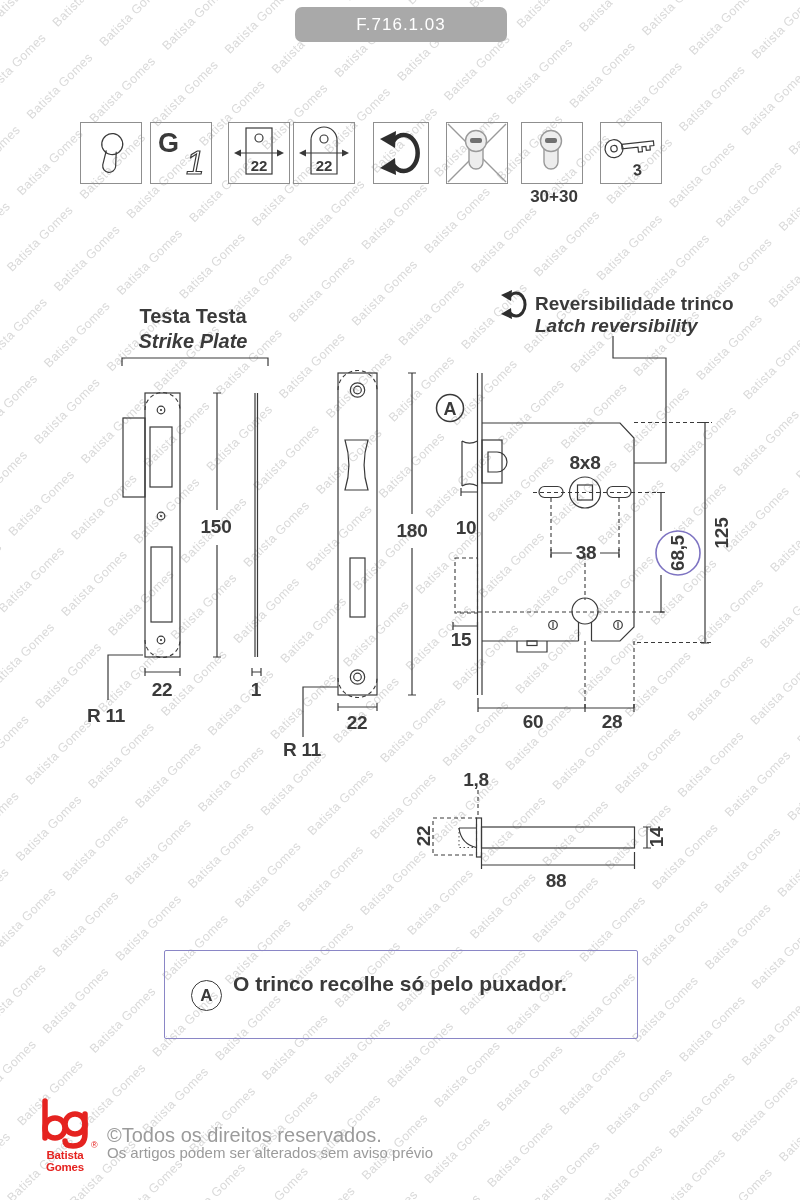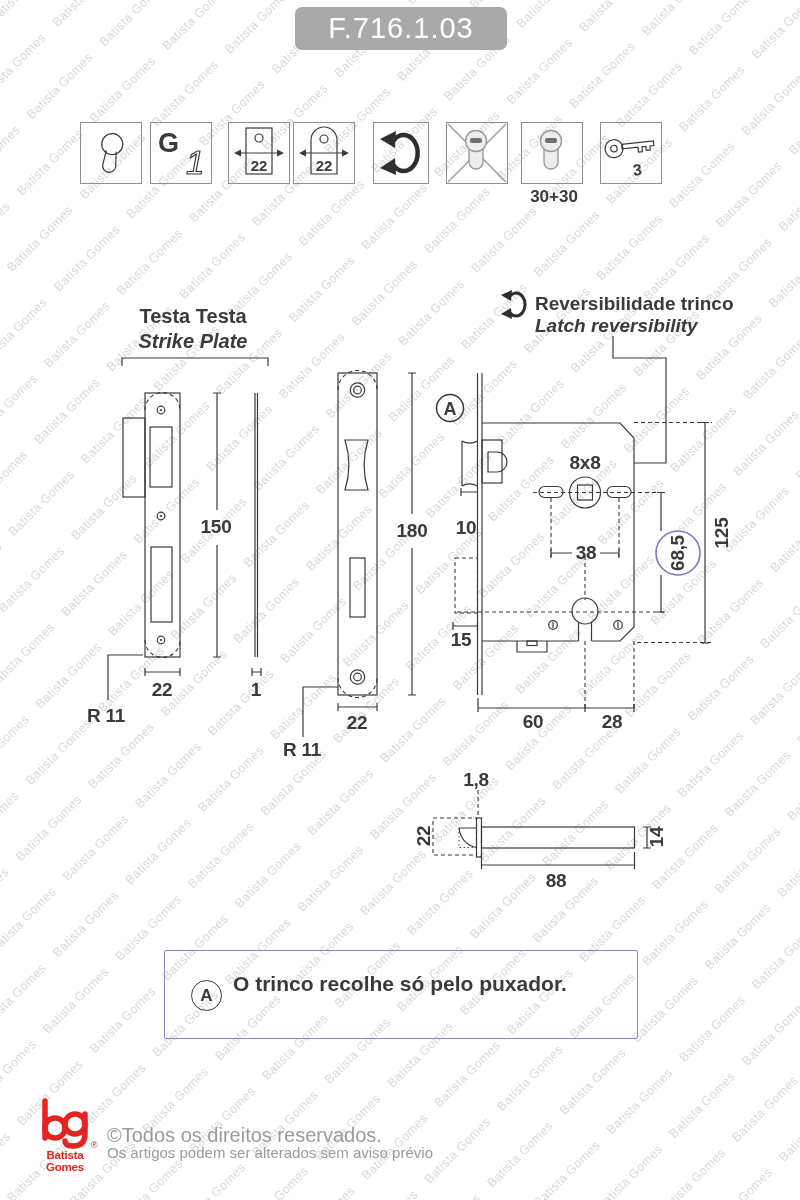--- a/index.html
+++ b/index.html
@@ -3,22 +3,22 @@
 <meta charset="utf-8">
 <style>
   html,body{margin:0;padding:0;background:#888;}
   .page{position:relative;width:800px;height:1200px;background:#fff;overflow:hidden;
         font-family:"Liberation Sans",sans-serif;margin:0 auto;}
   
   #watermark{position:absolute;left:50%;top:50%;width:2100px;height:2100px;
              transform:translate(-50%,-50%) rotate(-45deg);z-index:0;}
   .wm-row{white-space:nowrap;font-size:12.5px;line-height:47px;letter-spacing:.4px;color:#dadada;}
   
-  .code-badge{position:absolute;left:295px;top:7px;width:212px;height:43px;background:#a9a9a9;
-              border-radius:7px;color:#fff;font-size:29px;letter-spacing:1px;z-index:1;
+  .code-badge{position:absolute;left:295px;top:7px;width:212px;height:35px;background:#a9a9a9;
+              border-radius:7px;color:#fff;font-size:17px;letter-spacing:1px;z-index:1;
               display:flex;align-items:center;justify-content:center;}
   
   .icon-box{position:absolute;top:122px;height:62px;border:1.2px solid #8f8f8f;
             box-sizing:border-box;background:transparent;z-index:1;}
   
   #art{position:absolute;left:0;top:0;z-index:2;pointer-events:none;}
   .ln{stroke:#3a3a3a;stroke-width:1.2;fill:none;}
   .ln15{stroke:#3a3a3a;stroke-width:1.5;fill:none;}
   .lnd{stroke:#3a3a3a;stroke-width:1.1;fill:none;stroke-dasharray:4 3;}
   .lnt{stroke:#3a3a3a;stroke-width:.9;fill:none;stroke-dasharray:1.5 2.5;}

